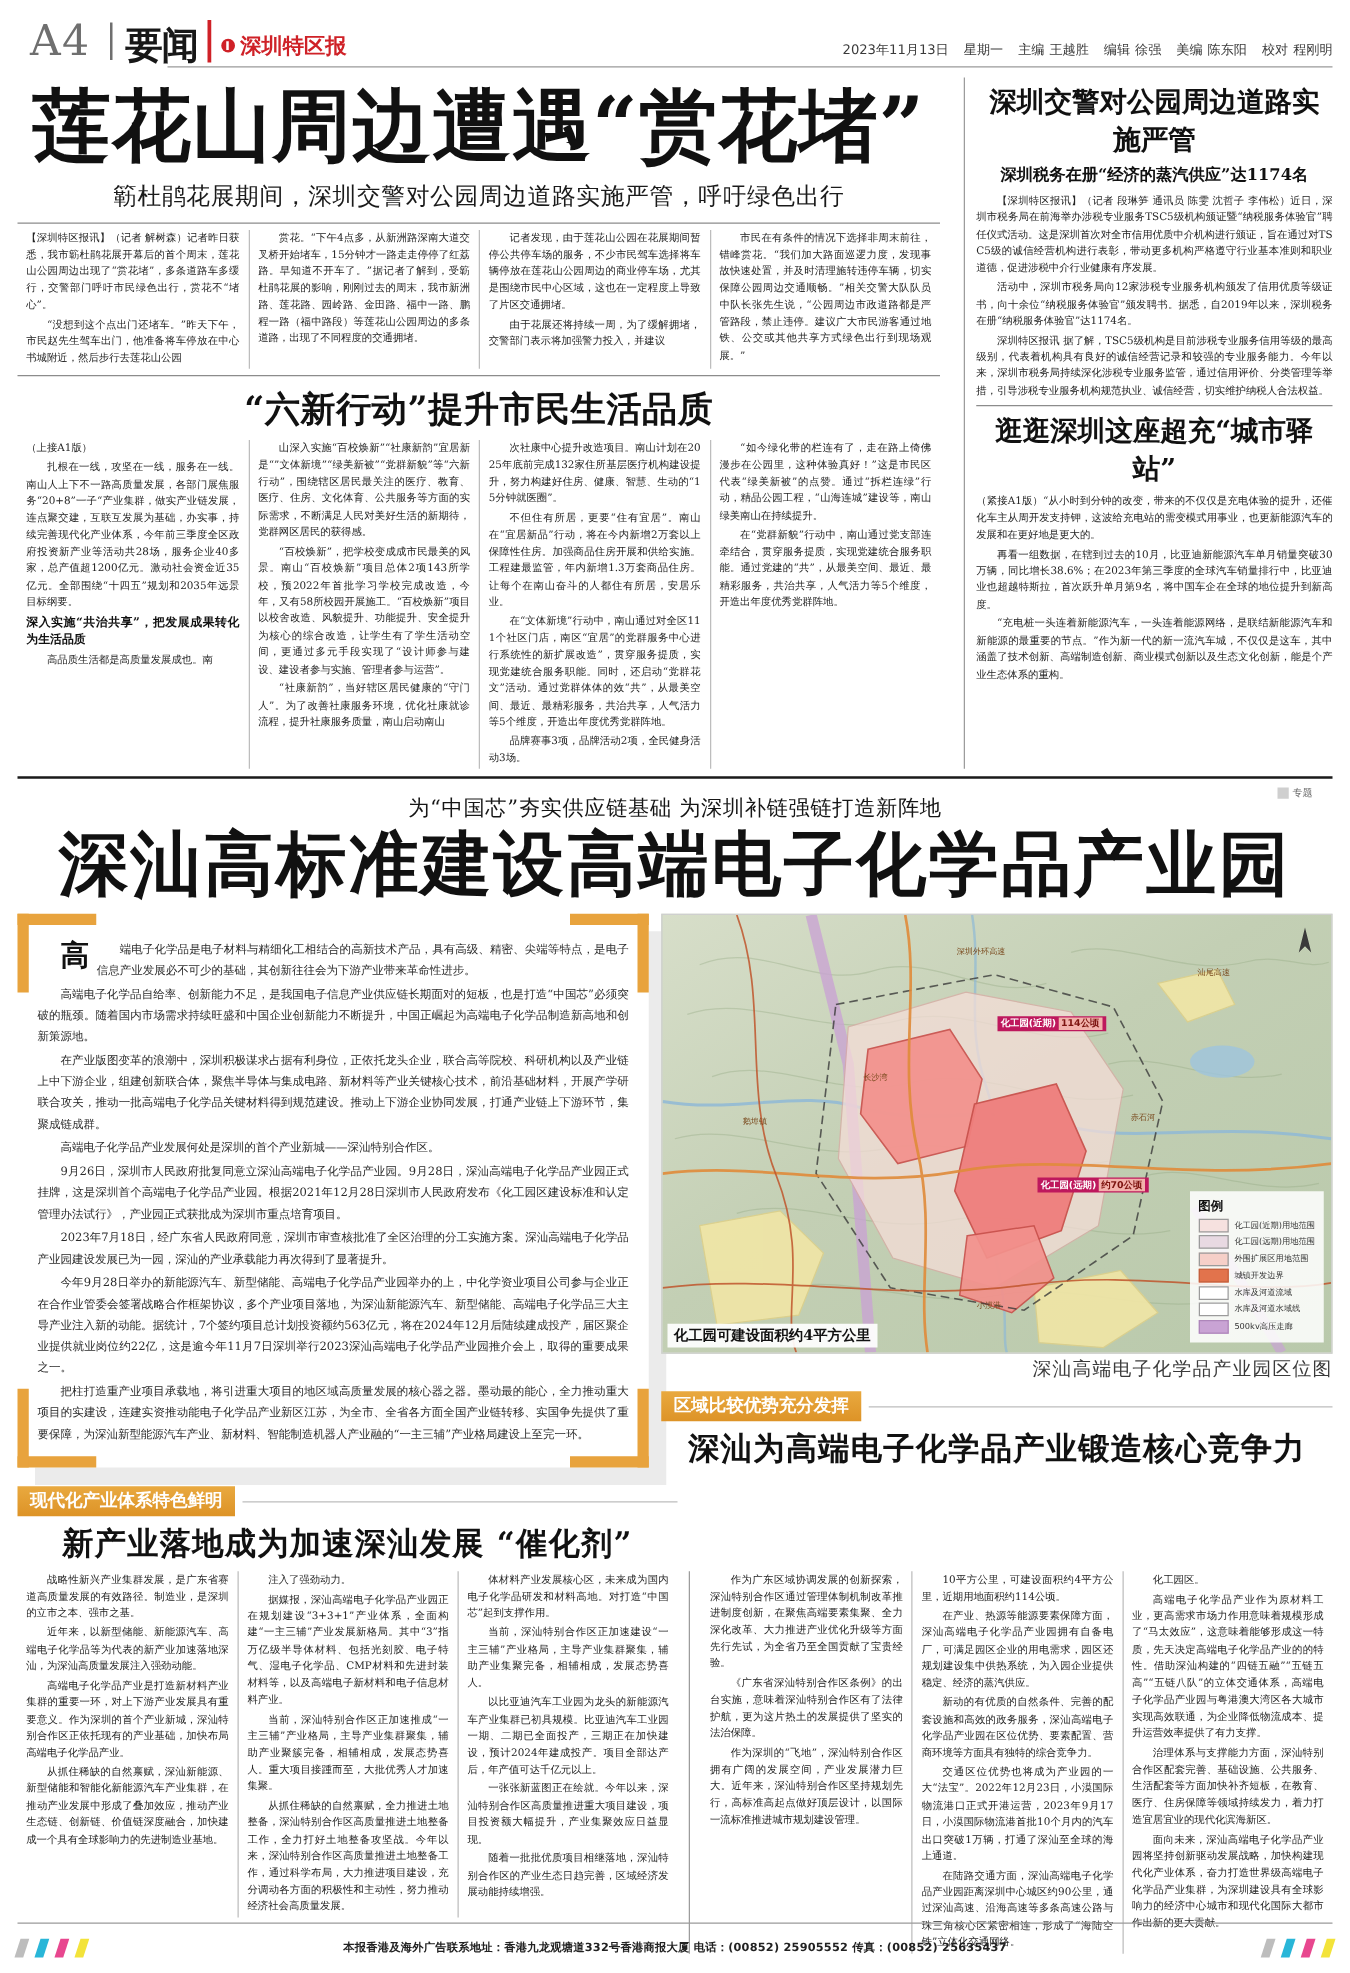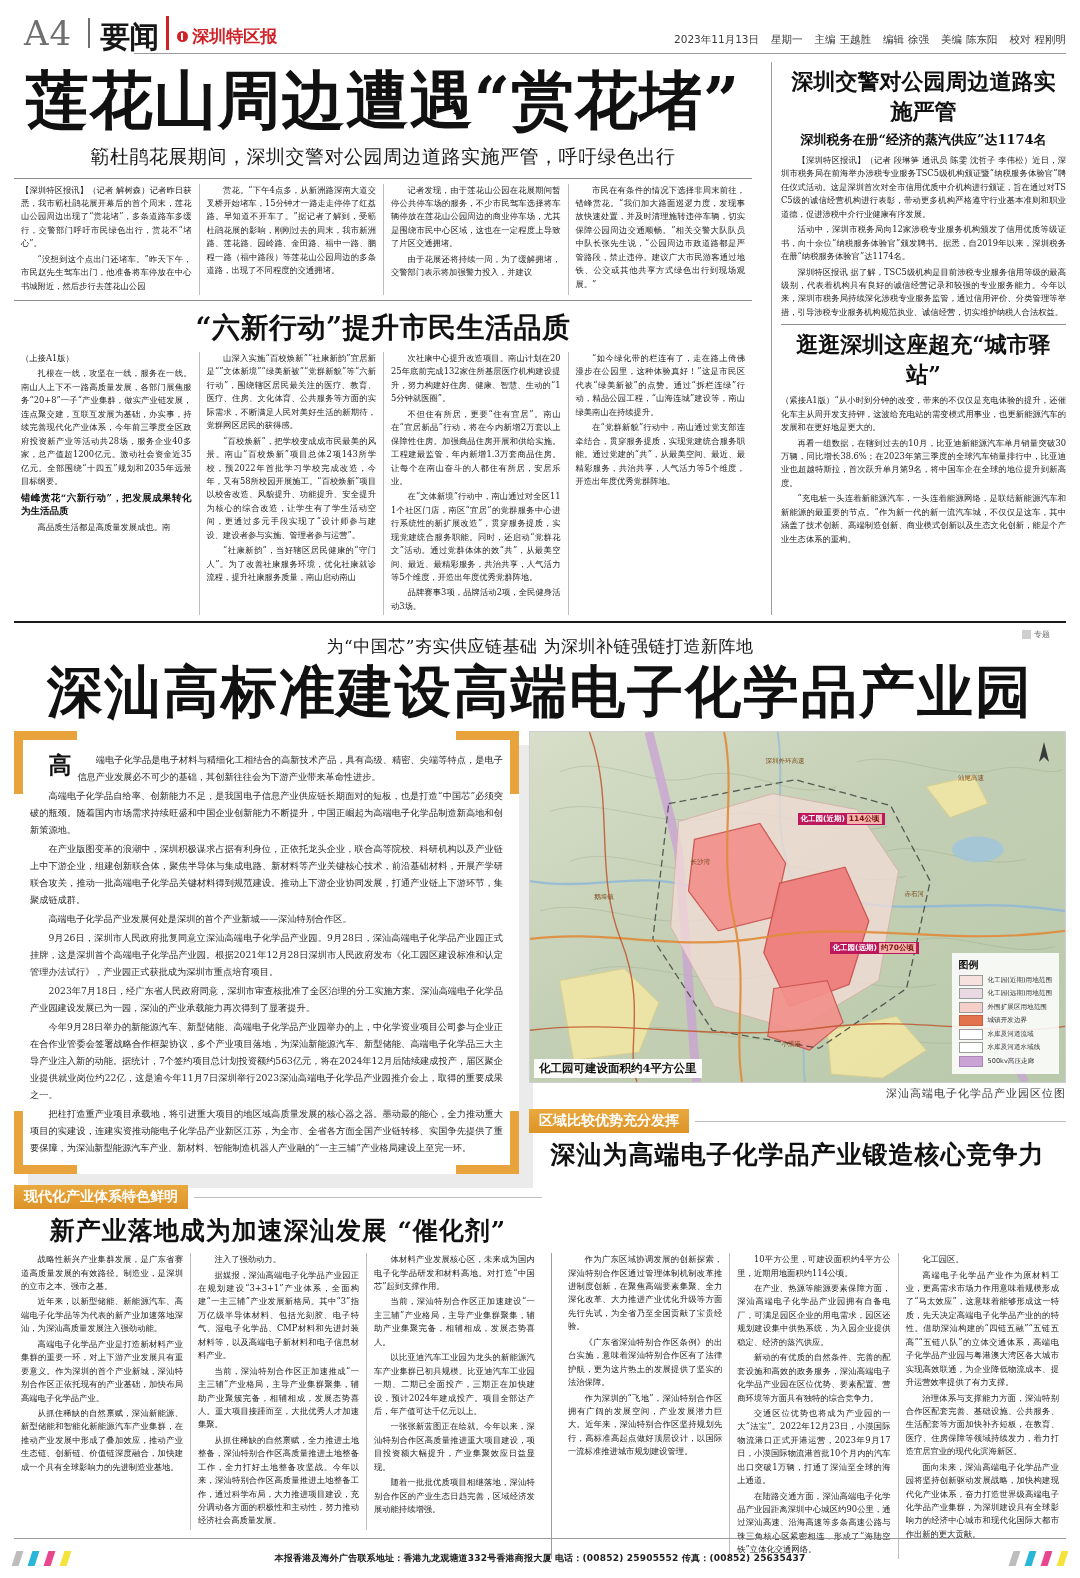--- a/index.html
+++ b/index.html
@@ -116,21 +116,21 @@
   .map-label{position:absolute;background:#be185d;color:#fff;font-size:7.5px;padding:1px 3px;white-space:nowrap;font-weight:bold;}
   .map-label .sub{background:#f3b2ac;color:#7d1410;margin-left:2px;padding:0 2px;display:inline-block;}
   .map-roadlabel{position:absolute;color:#7a4a1e;font-size:6.5px;white-space:nowrap;}
   .legend{position:absolute;right:6px;bottom:8px;background:rgba(255,255,255,.86);padding:5px 7px;box-sizing:border-box;}
   .legend h4{margin:0 0 3px 0;font-size:10px;font-family:"DejaVu Serif","Liberation Serif",serif;color:#111;}
   .legend-row{display:flex;align-items:center;gap:5px;margin-bottom:2.5px;}
   .legend-sw{width:22px;height:9px;border:1px solid #9b9b9b;flex:none;}
   .legend-tx{font-size:6.6px;color:#333;white-space:nowrap;}
   .map-cap{position:absolute;left:4px;bottom:4px;background:rgba(255,255,255,.92);font-family:"DejaVu Serif","Liberation Serif",serif;font-weight:bold;font-size:11.5px;padding:2px 5px;color:#111;}
   .compass{position:absolute;right:10px;top:8px;font-size:9px;color:#333;text-align:center;line-height:1;}
-  .map-credit{text-align:right;font-family:"DejaVu Serif","Liberation Serif",serif;font-size:11px;color:#3a3a3a;margin-top:3px;letter-spacing:1px;}
+  .map-credit{text-align:right;font-family:"DejaVu Serif","Liberation Serif",serif;font-size:15px;color:#3a3a3a;margin-top:3px;letter-spacing:1px;}
 
   
   .banner-row{display:flex;align-items:center;margin:8px 0 2px 0;}
   .banner{background:linear-gradient(180deg,#e9a93f 0%,#dd9327 100%);color:#fff;font-family:"DejaVu Serif","Liberation Serif",serif;font-weight:bold;font-size:14px;padding:3px 10px;white-space:nowrap;}
   .banner-line{flex:1;height:1px;background:#bdbdbd;margin-left:6px;}
   h2.sec-title{
     font-family:"DejaVu Serif","Liberation Serif",serif;
     font-weight:bold;font-size:25px;text-align:center;margin:5px 0 6px 0;color:#111;letter-spacing:1px;
   }
 
@@ -208,21 +208,21 @@
         </div>
       </div>
 
       <div class="hr-thin"></div>
 
       <h2 class="dek">“六新行动”提升市民生活品质</h2>
       <div class="cols">
         <div class="col" style="width:25%">
           <p class="body noindent">（上接A1版）</p>
           <p class="body">扎根在一线，攻坚在一线，服务在一线。南山人上下不一路高质量发展，各部门展焦服务“20+8”一子“产业集群，做实产业链发展，连点聚交建，互联互发展为基础，办实事，持续完善现代化产业体系，今年前三季度全区政府投资新产业等活动共28场，服务企业40多家，总产值超1200亿元。激动社会资金近35亿元。全部围绕“十四五”规划和2035年远景目标纲要。</p>
-          <div class="subhead">错峰赏花“六新行动”，把发展成果转化为生活品质</div>
+          <div class="subhead">深入实施“共治共享”，把发展成果转化为生活品质</div>
           <p class="body">高品质生活都是高质量发展成也。南</p>
         </div>
         <div class="col" style="width:25%">
           <p class="body">山深入实施“百校焕新”“社康新韵”宜居新是“”文体新境”“绿美新被”“党群新貌”等“六新行动”，围绕辖区居民最关注的医疗、教育、医疗、住房、文化体育、公共服务等方面的实际需求，不断满足人民对美好生活的新期待，党群网区居民的获得感。</p>
           <p class="body">“百校焕新”，把学校变成成市民最美的风景。南山“百校焕新”项目总体2项143所学校，预2022年首批学习学校完成改造，今年，又有58所校园开展施工。“百校焕新”项目以校舍改造、风貌提升、功能提升、安全提升为核心的综合改造，让学生有了学生活动空间，更通过多元手段实现了“设计师参与建设、建设者参与实施、管理者参与运营”。</p>
           <p class="body">“社康新韵”，当好辖区居民健康的“守门人”。为了改善社康服务环境，优化社康就诊流程，提升社康服务质量，南山启动南山</p>
         </div>
         <div class="col" style="width:25%">
           <p class="body">次社康中心提升改造项目。南山计划在2025年底前完成132家住所基层医疗机构建设提升，努力构建好住房、健康、智慧、生动的“15分钟就医圈”。</p>
           <p class="body">不但住有所居，更要“住有宜居”。南山在“宜居新品”行动，将在今内新增2万套以上保障性住房。加强商品住房开展和供给实施。工程建最监管，年内新增1.3万套商品住房。让每个在南山奋斗的人都住有所居，安居乐业。</p>

